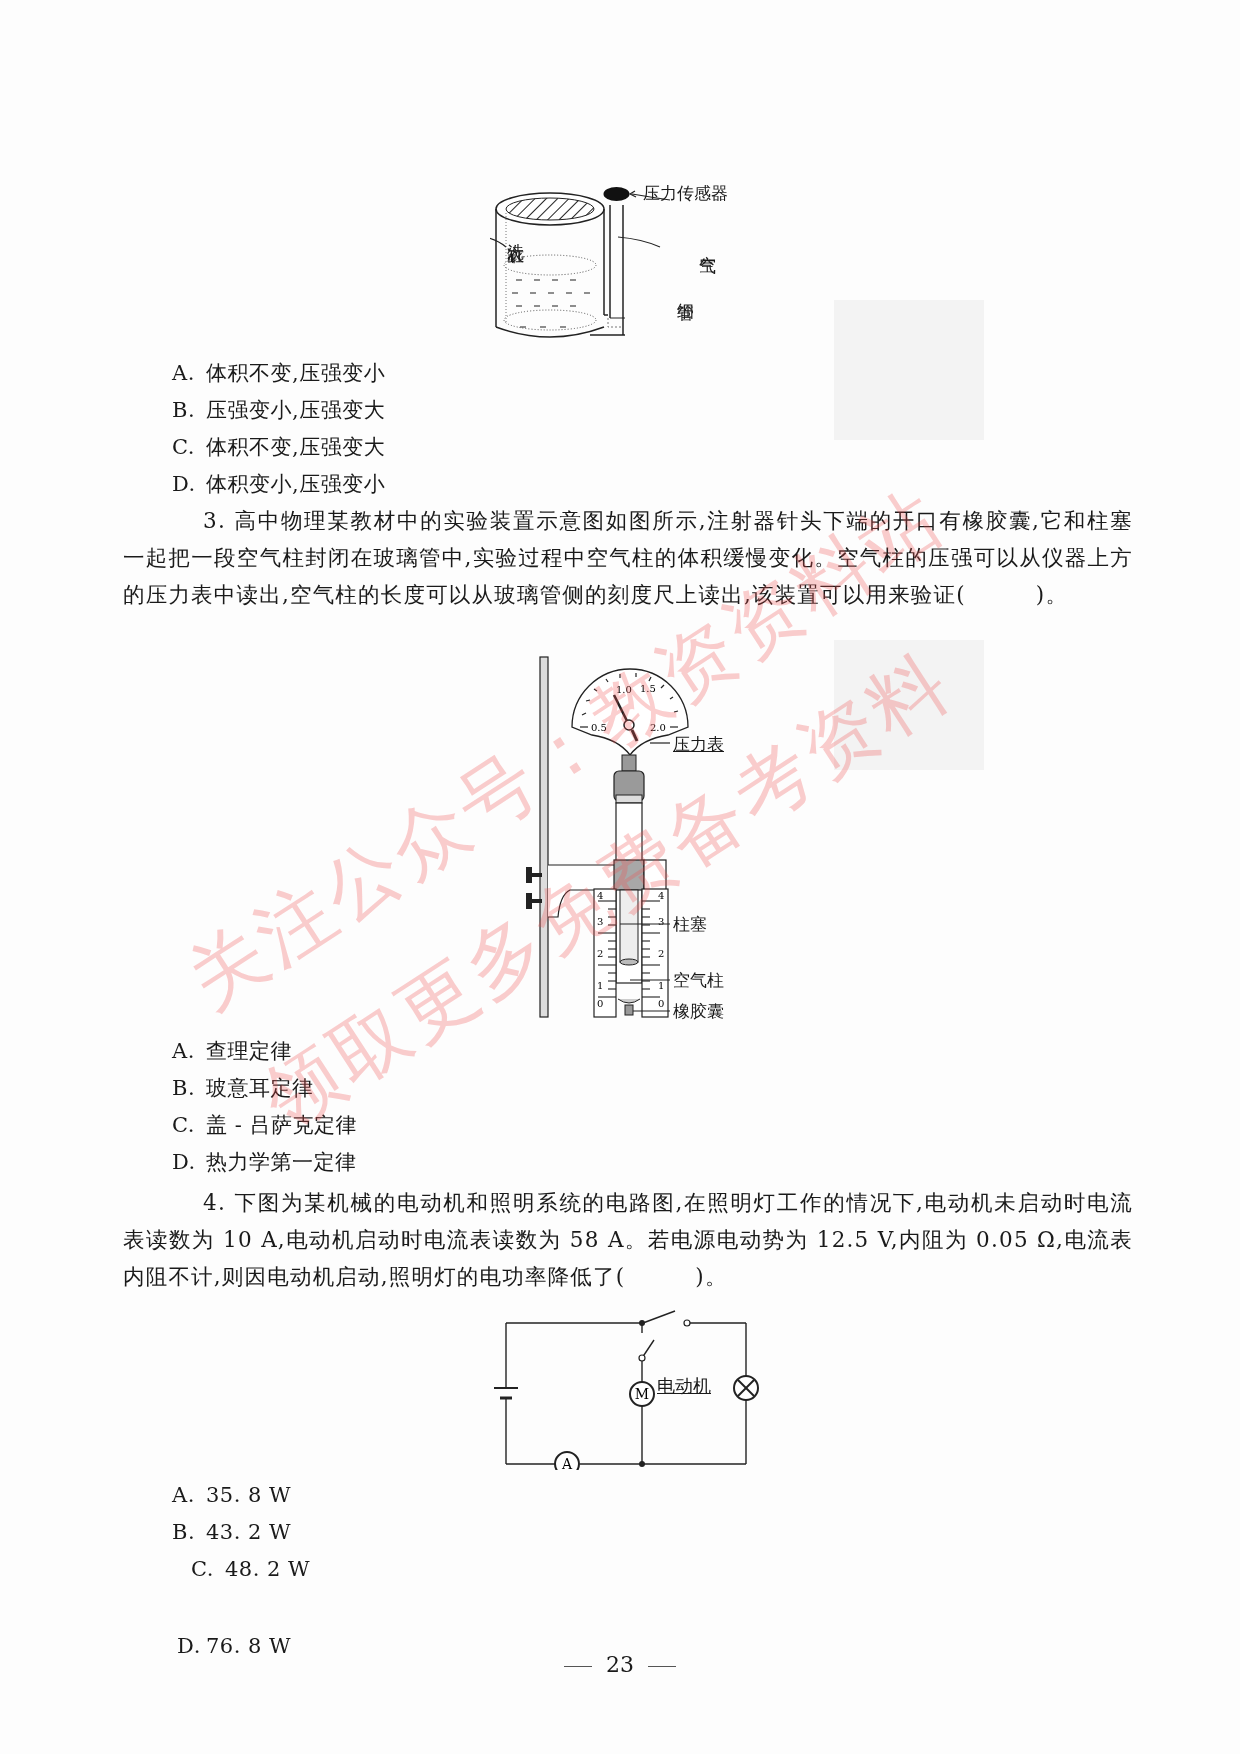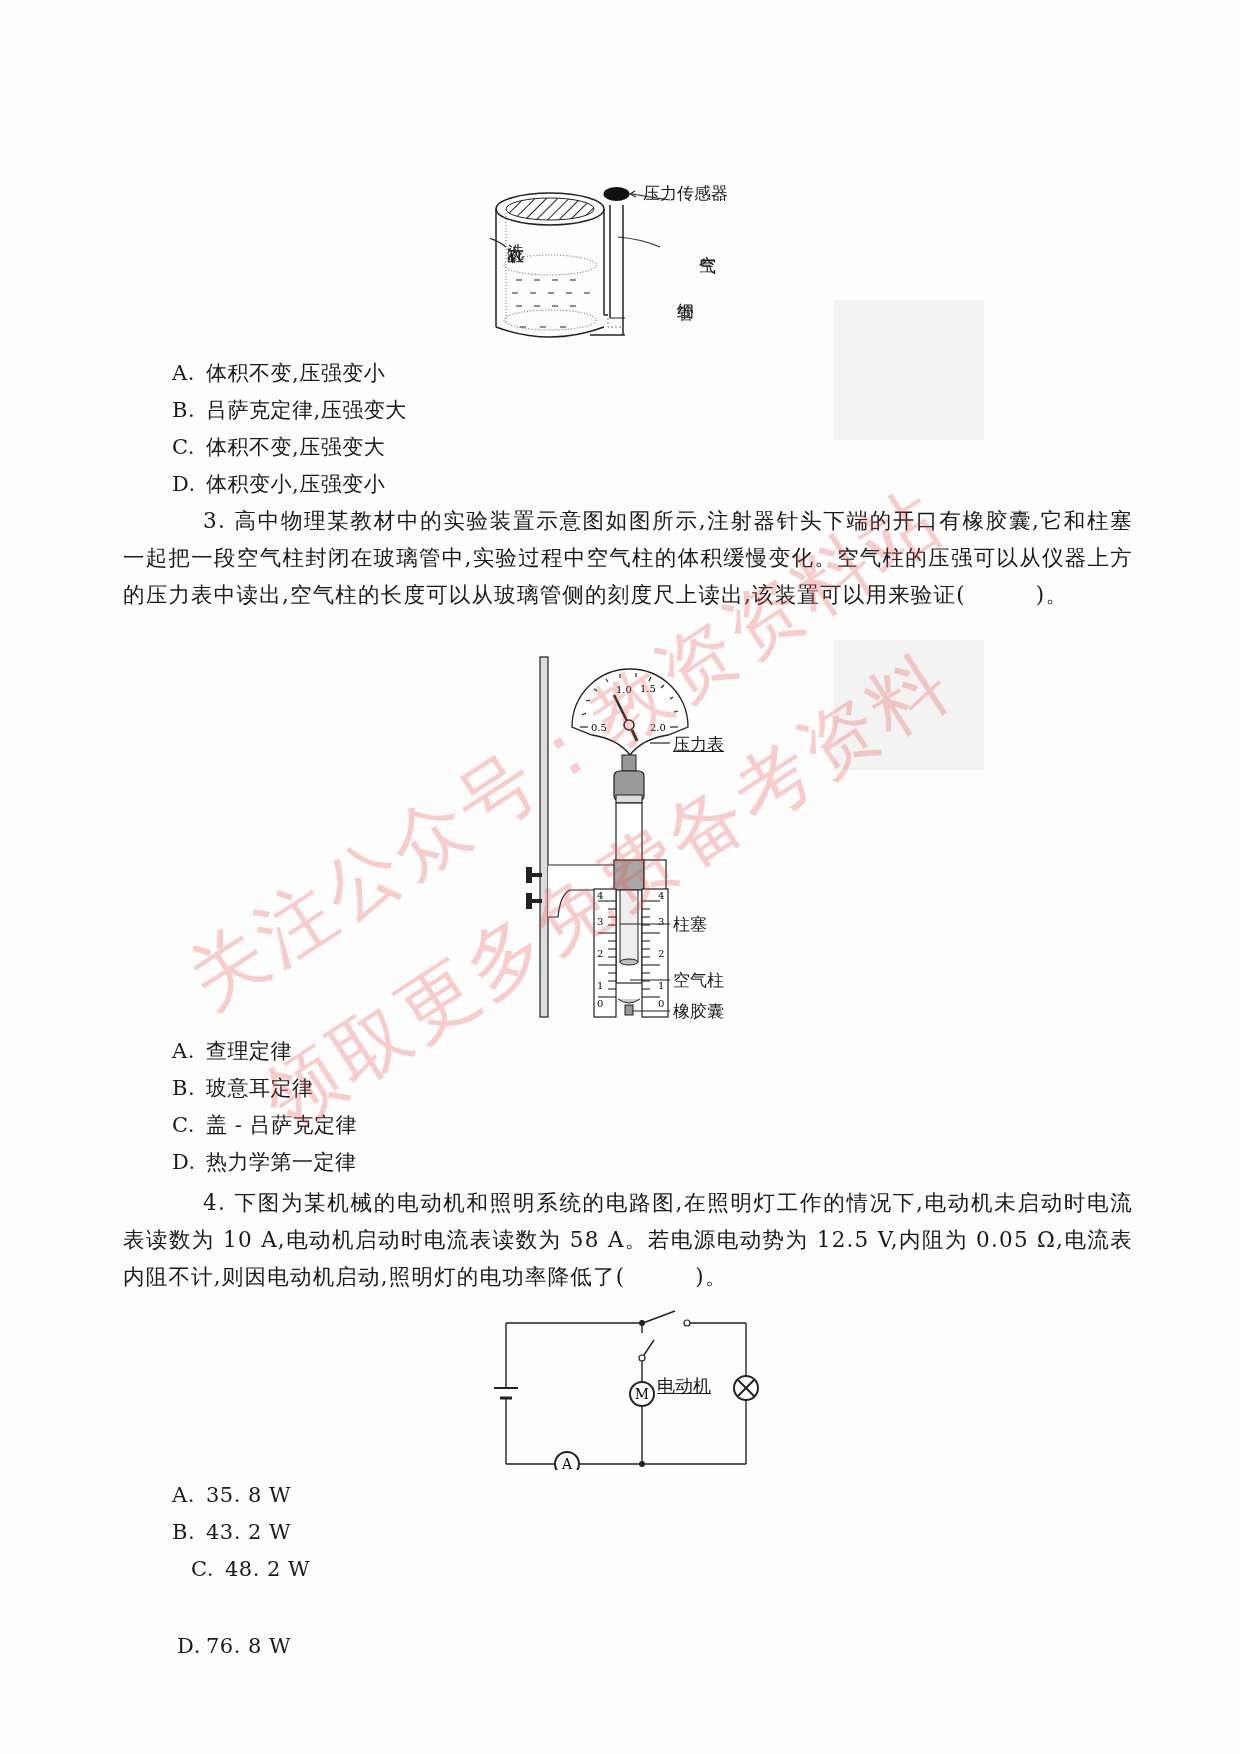--- a/index.html
+++ b/index.html
@@ -80,21 +80,21 @@
       <path d="M170 72 Q152 64 128 62" fill="none" stroke="#222" stroke-width="1.2"></path>
       <path d="M-10 62 Q4 62 16 72" fill="none" stroke="#222" stroke-width="1.2"></path>
     </svg>
   </div>
   <div class="lbl" style="left:643px;top:183px;">压力传感器</div>
   <div class="vlbl" style="left:506px;top:230px;">洗衣缸</div>
   <div class="vlbl" style="left:698px;top:242px;">空气</div>
   <div class="vlbl" style="left:676px;top:289px;">细管</div>
 
   <div class="opt" style="top:359px;"><span class="k">A.</span><span>体积不变,压强变小</span></div>
-  <div class="opt" style="top:396px;"><span class="k">B.</span><span>吕萨克定律,压强变大</span></div>
+  <div class="opt" style="top:396px;"><span class="k">B.</span><span>压强变小,压强变大</span></div>
   <div class="opt" style="top:433px;"><span class="k">C.</span><span>体积不变,压强变大</span></div>
   <div class="opt" style="top:470px;"><span class="k">D.</span><span>体积变小,压强变小</span></div>
 
   <div class="para" style="top:502px;">
     <span class="ind"></span><span>3.</span> <span>高中物理某教材中的实验装置示意图如图所示,注射器针头下端的开口有橡胶囊,它和柱塞一起把一段空气柱封闭在玻璃管中,实验过程中空气柱的体积缓慢变化。空气柱的压强可以从仪器上方的压力表中读出,空气柱的长度可以从玻璃管侧的刻度尺上读出,该装置可以用来验证(</span><span class="blank"></span><span>)。</span>
   </div>
 
   <div class="fig" style="left:520px;top:655px;width:250px;height:370px;">
     <svg width="250" height="370" viewBox="0 0 250 370">
 
@@ -246,17 +246,20 @@
       <text x="87" y="169" font-size="14" text-anchor="middle">A</text>
     </svg>
   </div>
   <div class="lbl" style="left:657px;top:1376px;font-size:18px;text-decoration:underline;">电动机</div>
 
   <div class="opt" style="top:1481px;"><span class="k">A.</span><span>35. 8 W</span></div>
   <div class="opt" style="top:1518px;"><span class="k">B.</span><span>43. 2 W</span></div>
   <div class="opt" style="top:1555px;margin-left:19px;"><span class="k">C.</span><span>48. 2 W</span></div>
   <div class="opt" style="top:1632px;text-align:center;"><span class="k">D.</span><span>76. 8 W</span></div>
 
+  <div class="pagenum">
+    <span class="dash"></span><span>23</span><span class="dash"></span>
+  </div>
 
   <div class="wm" style="left:225px;top:930px;transform:rotate(-33deg);">关注公众号：教资资料站</div>
   <div class="wm" style="left:300px;top:1050px;transform:rotate(-33deg);">领取更多免费备考资料</div>
 
 </div>
 
 </body></html>

